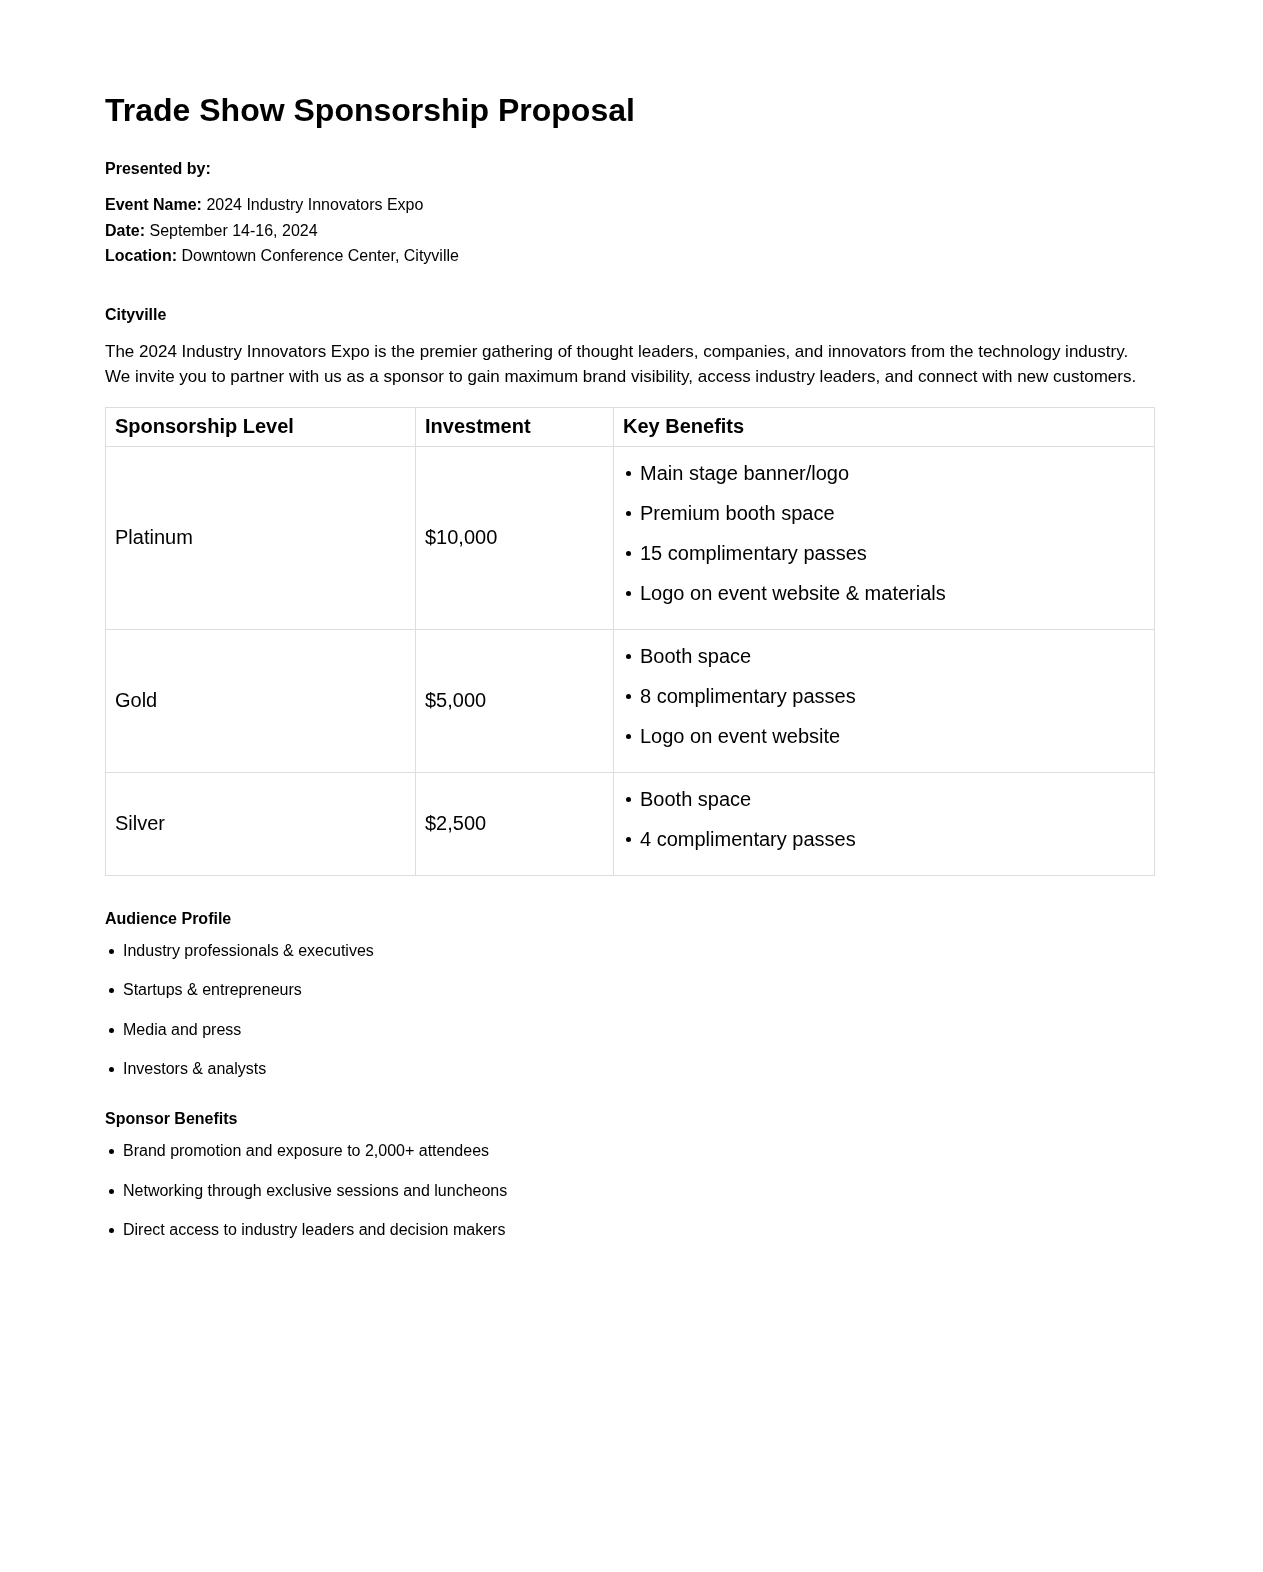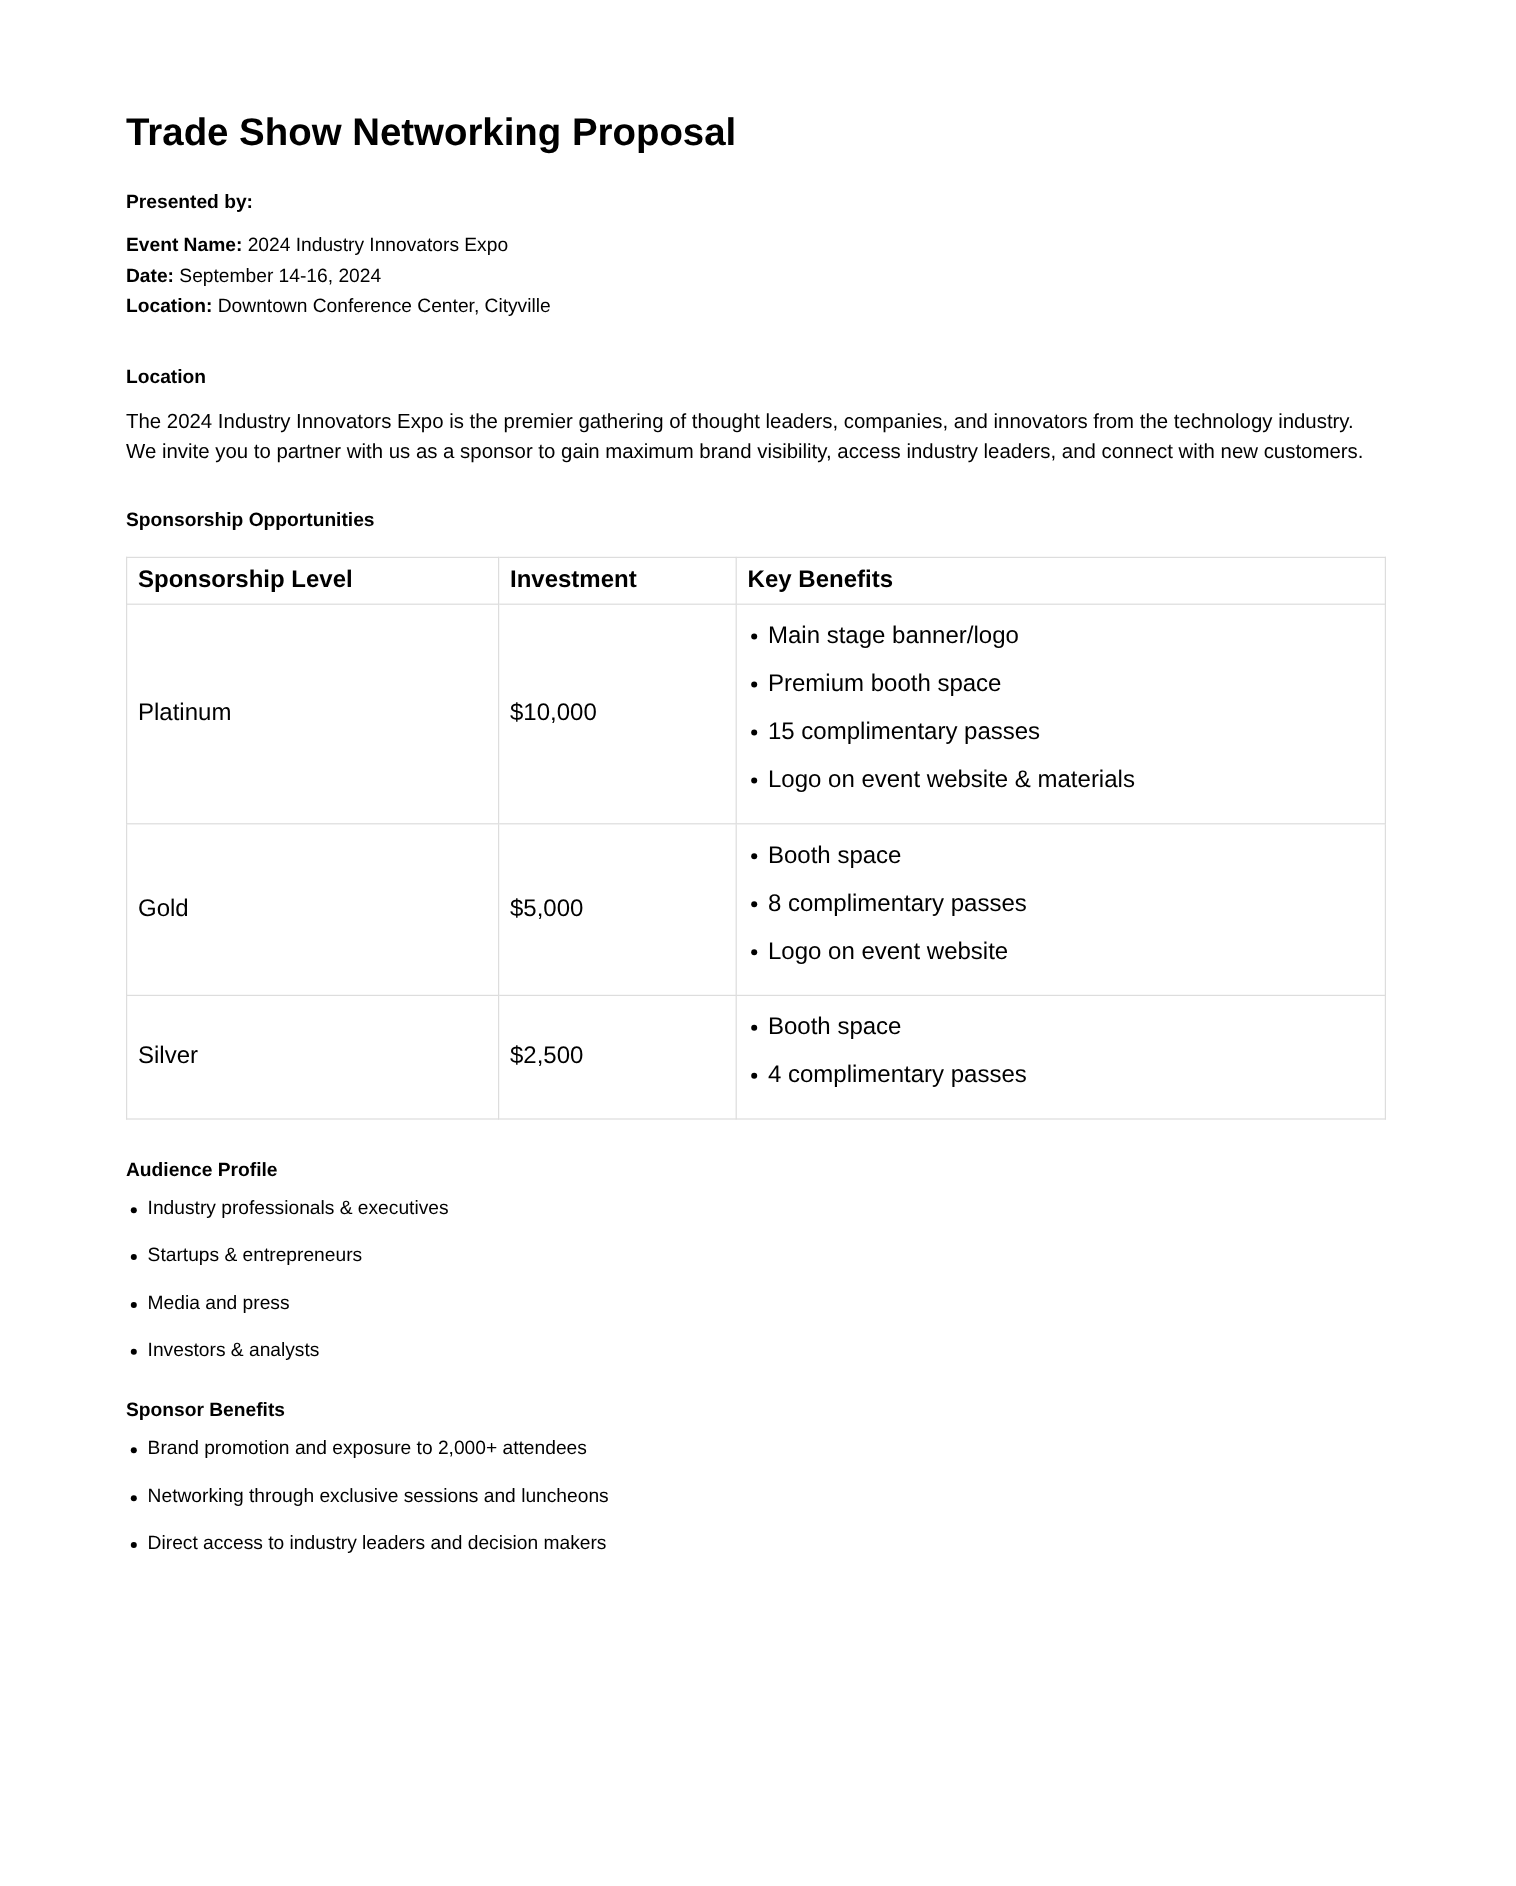--- a/index.html
+++ b/index.html
@@ -108,43 +108,42 @@
     }
     ul.plain li {
       margin: 0 0 15.5px 0;
     }
   </style>
 </head>
 <body>
 
 <div class="page">
 
-  <h1>Trade Show Networking Proposal</h1>
+  <h1>Trade Show Sponsorship Proposal</h1>
 
   <h2 class="presented-by">Presented by:</h2>
 
   <div class="meta">
     <div>
       <b>Event Name:</b>
       <span>2024 Industry Innovators Expo</span>
     </div>
     <div>
       <b>Date:</b>
       <span>September 14-16, 2024</span>
     </div>
     <div>
       <b>Location:</b>
       <span>Downtown Conference Center, Cityville</span>
     </div>
   </div>
 
-  <h2 class="overview-heading">Location</h2>
+  <h2 class="overview-heading">Cityville</h2>
   <p class="overview-text">The 2024 Industry Innovators Expo is the premier gathering of thought leaders, companies, and innovators from the technology industry. We invite you to partner with us as a sponsor to gain maximum brand visibility, access industry leaders, and connect with new customers.</p>
 
-  <h2 class="opps-heading">Sponsorship Opportunities</h2>
 
   <table>
     <thead>
       <tr>
         <th>Sponsorship Level</th>
         <th>Investment</th>
         <th>Key Benefits</th>
       </tr>
     </thead>
     <tbody>

